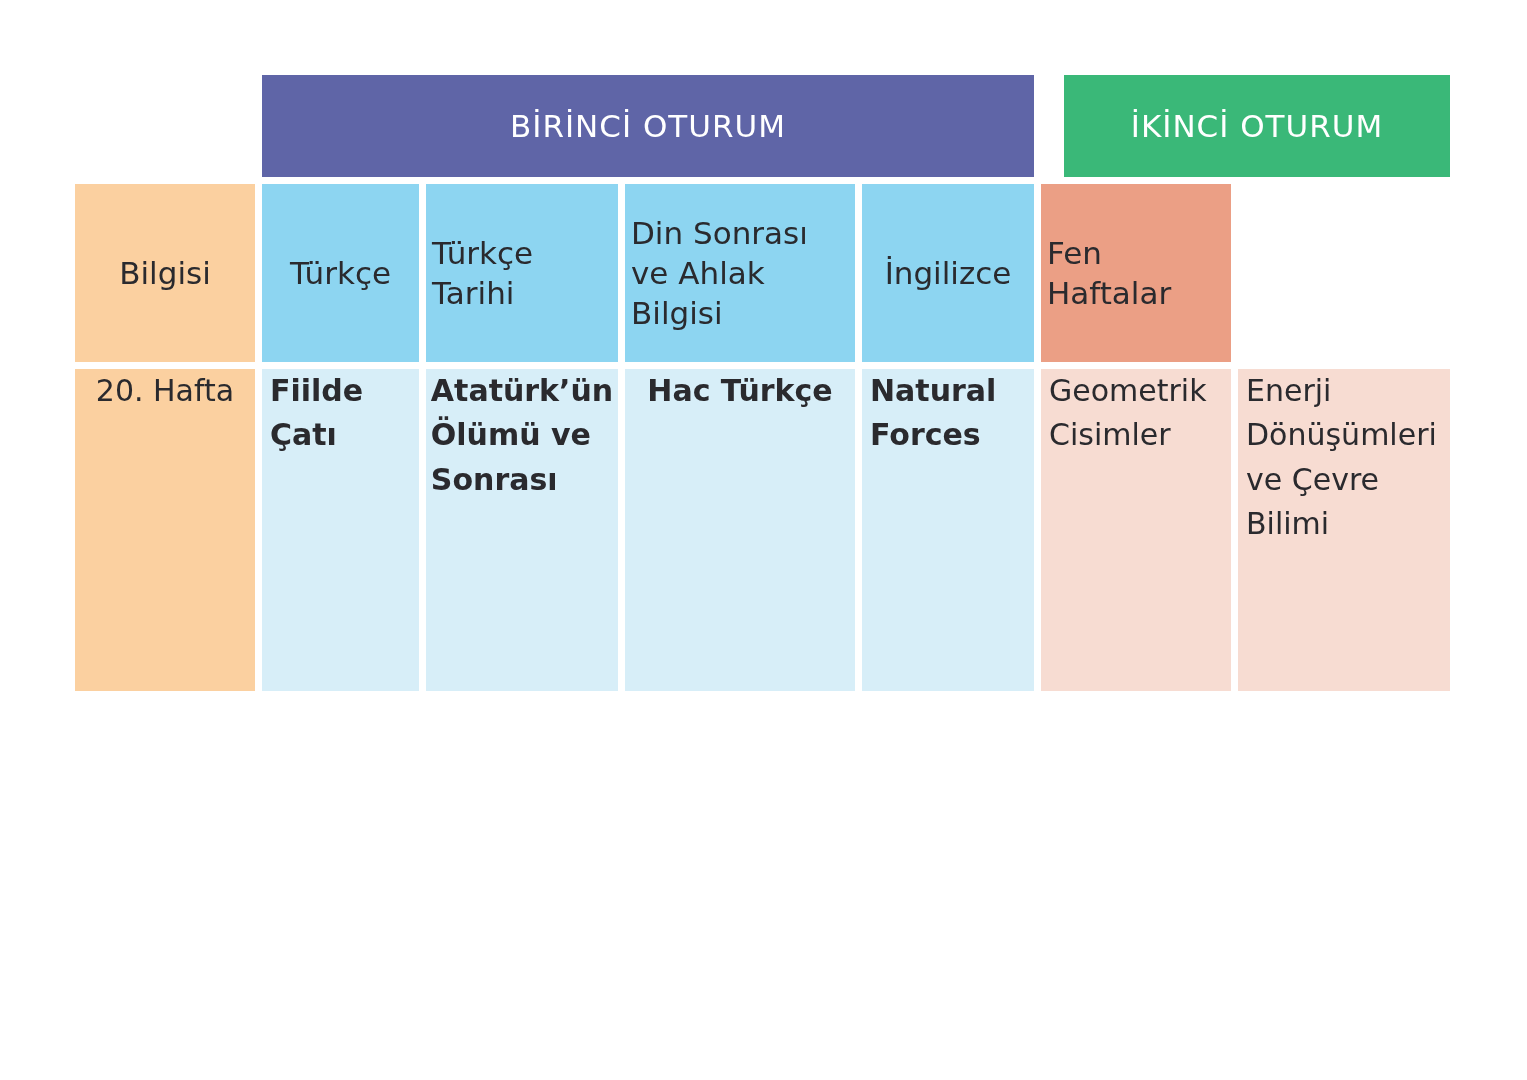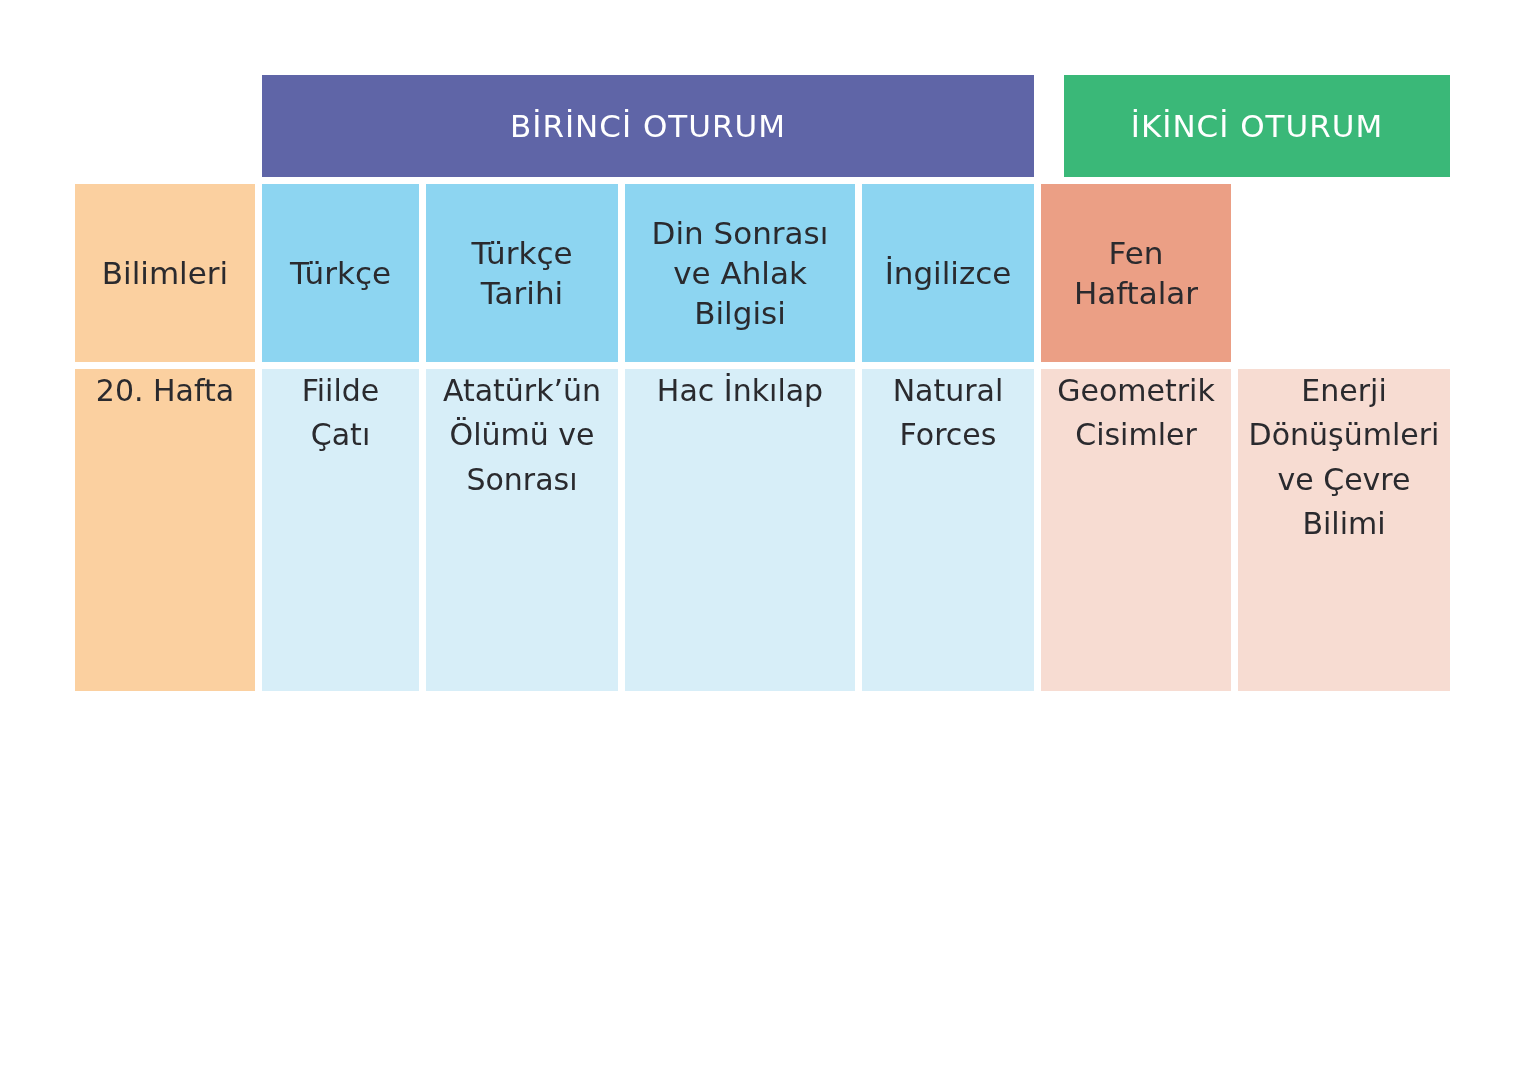--- a/index.html
+++ b/index.html
@@ -22,21 +22,21 @@
     display: grid;
     grid-template-columns: 180px 157px 192px 230px 172px 190px 212px;
     grid-template-rows: 102px 178px 322px;
     column-gap: 7px;
     row-gap: 7px;
   }
   .cell {
     display: flex;
     align-items: center;
     justify-content: center;
-    text-align: center;
+    text-align: left;
     box-sizing: border-box;
   }
   .band {
     font-size: 31px;
     letter-spacing: 1px;
     color: #ffffff;
     font-weight: 500;
   }
   .band-first {
     grid-column: 2 / span 4;
@@ -65,40 +65,40 @@
   .hdr-salmon { background: var(--subject2, #eb9f85); }
   .data {
     grid-row: 3;
     align-items: flex-start;
     font-size: 30px;
     line-height: 1.48;
     padding-left: 8px;
     padding-right: 8px;
   }
   .data-week   { background: var(--week, #fbd0a0); }
-  .data-blue   { background: var(--topic1, #d7eef8); }
+  .data-blue   { background: var(--topic1, #d7eef8); font-weight: bold; }
   .data-salmon { background: var(--topic2, #f7dcd2); }
 </style>
 </head>
 <body>
 
 <div class="schedule">
 
   <div class="cell corner-empty"></div>
   <div class="cell band band-first">BİRİNCİ OTURUM</div>
   <div class="cell band band-second">İKİNCİ OTURUM</div>
 
-  <div class="cell hdr hdr-week">Bilimleri</div>
+  <div class="cell hdr hdr-week">Bilgisi</div>
   <div class="cell hdr hdr-blue">Türkçe</div>
   <div class="cell hdr hdr-blue">Türkçe Tarihi</div>
   <div class="cell hdr hdr-blue">Din Sonrası ve Ahlak Bilgisi</div>
   <div class="cell hdr hdr-blue">İngilizce</div>
   <div class="cell hdr hdr-salmon">Fen Haftalar</div>
 
   <div class="cell data data-week">20. Hafta</div>
   <div class="cell data data-blue">Fiilde Çatı</div>
   <div class="cell data data-blue">Atatürk’ün Ölümü ve Sonrası</div>
-  <div class="cell data data-blue">Hac İnkılap</div>
+  <div class="cell data data-blue">Hac Türkçe</div>
   <div class="cell data data-blue">Natural Forces</div>
   <div class="cell data data-salmon">Geometrik Cisimler</div>
   <div class="cell data data-salmon">Enerji Dönüşümleri ve Çevre Bilimi</div>
 
 </div>
 
 </body></html>

